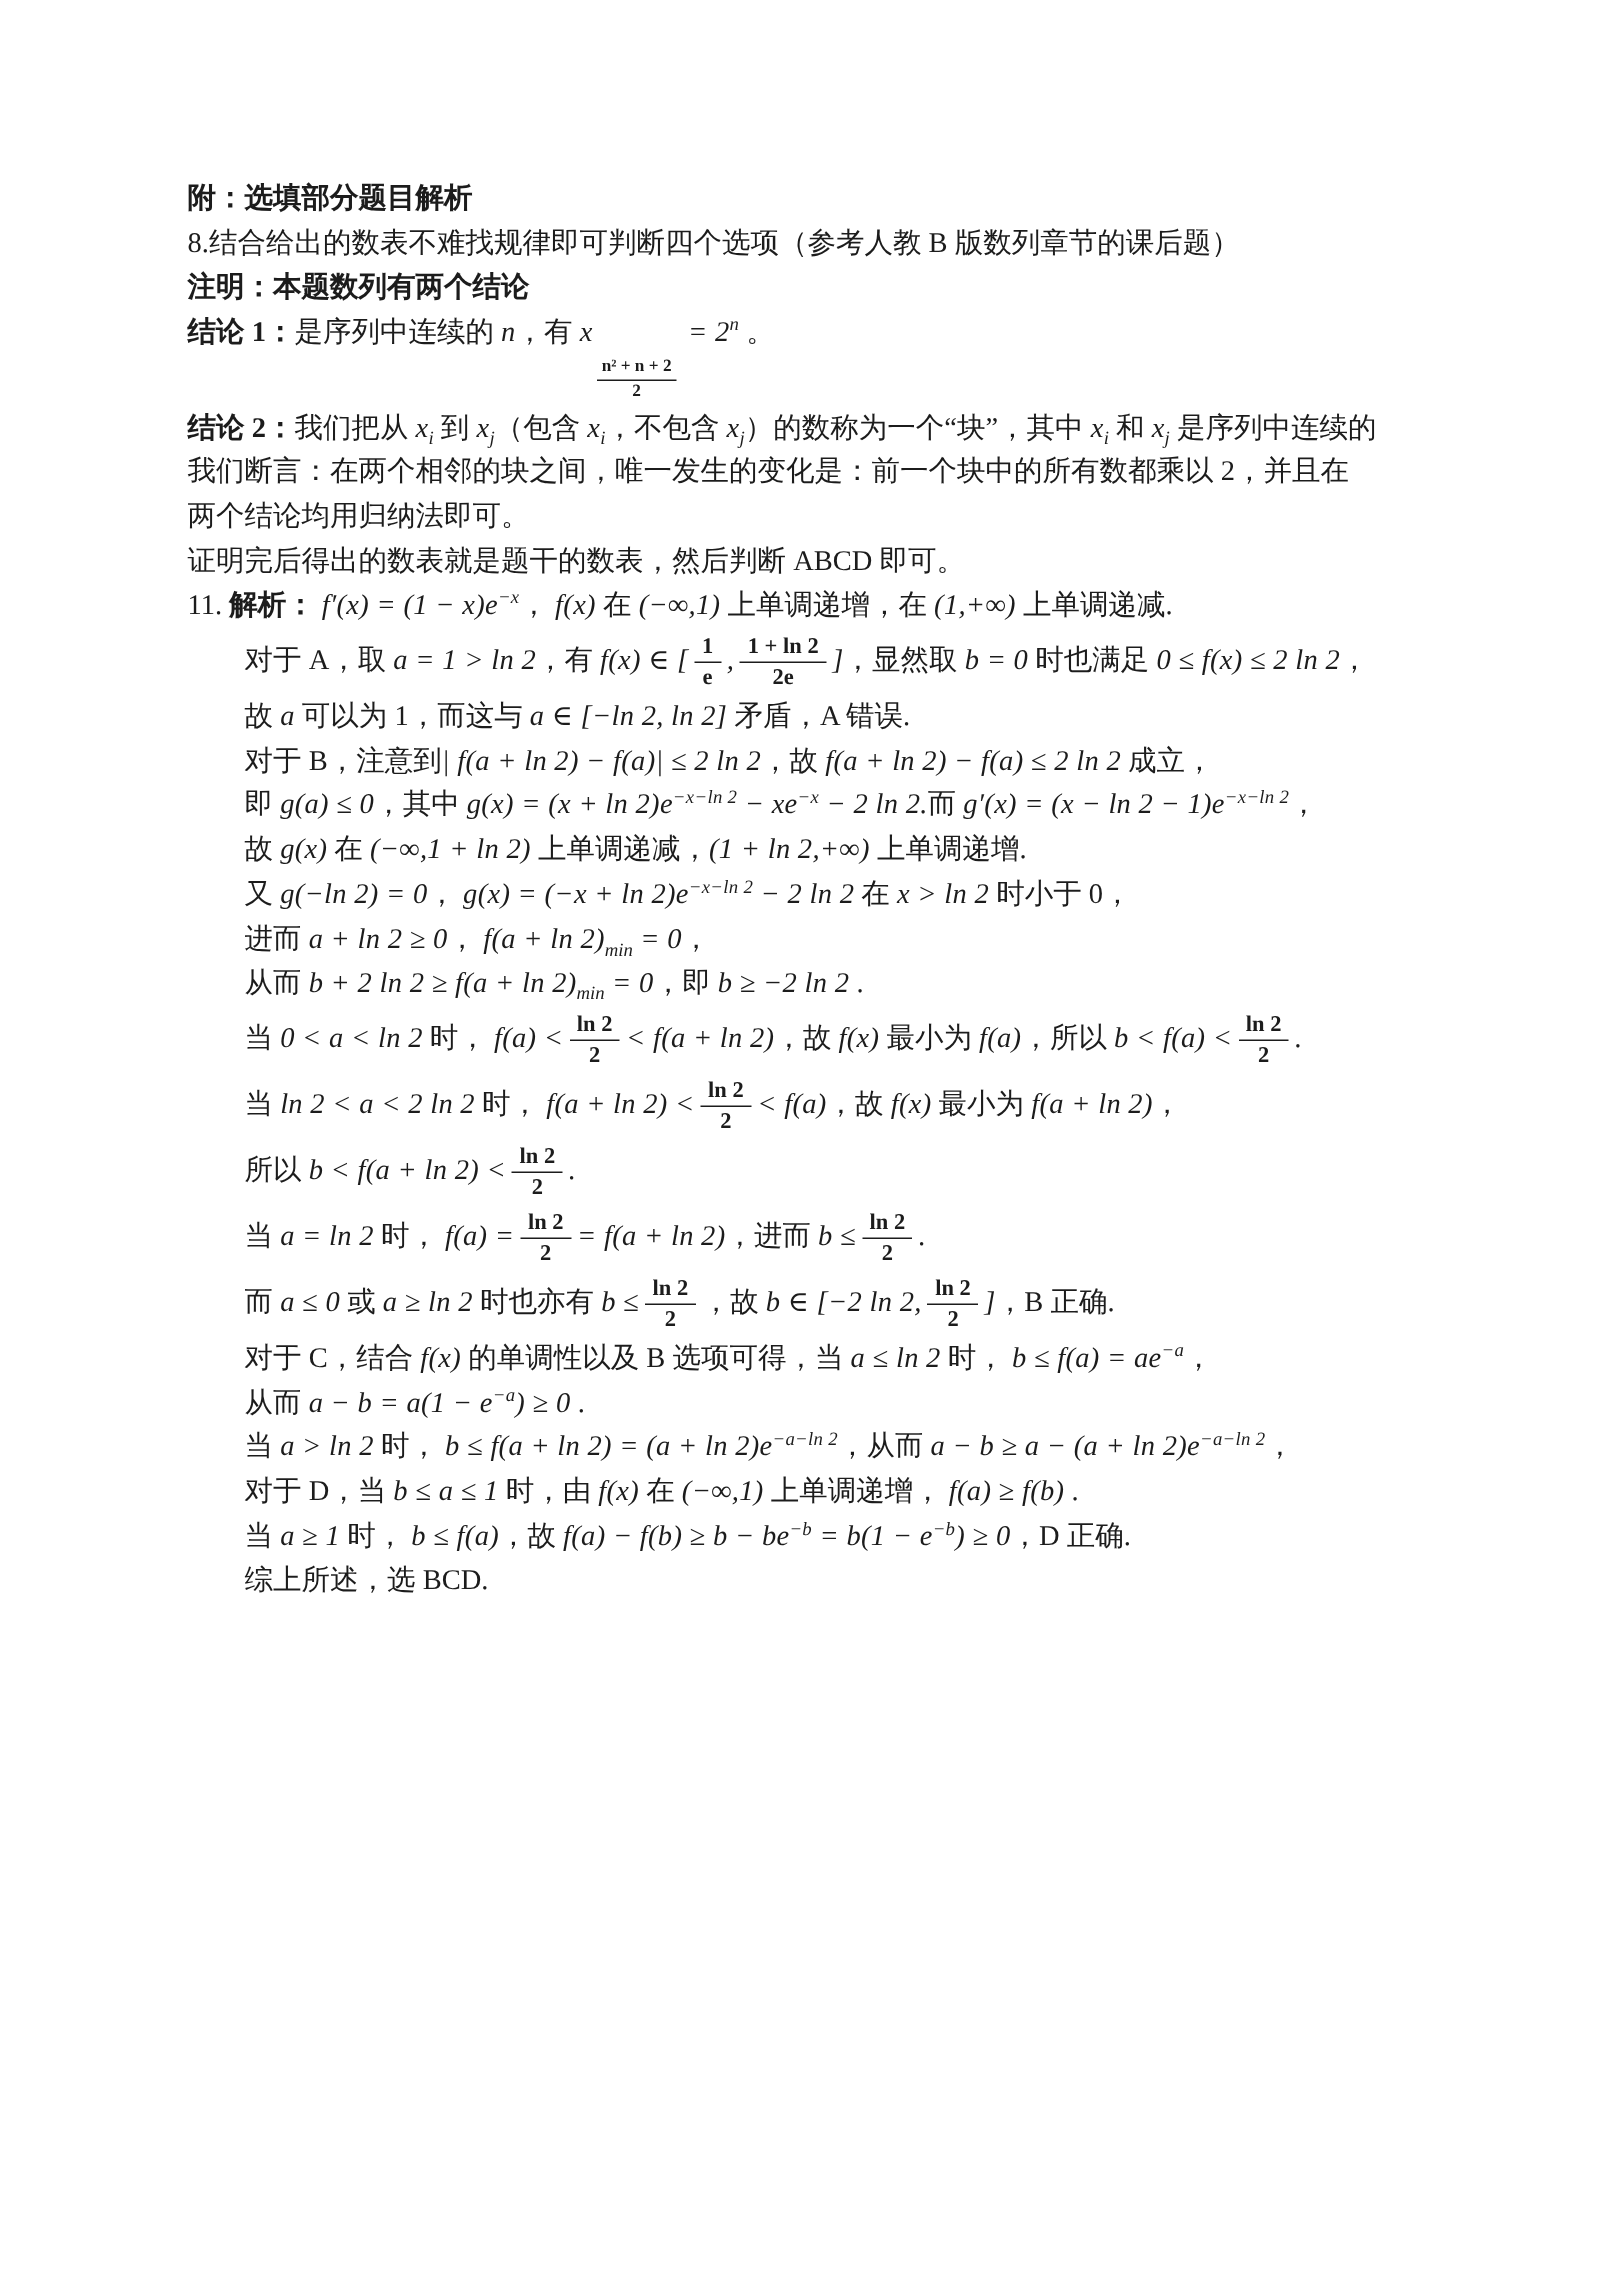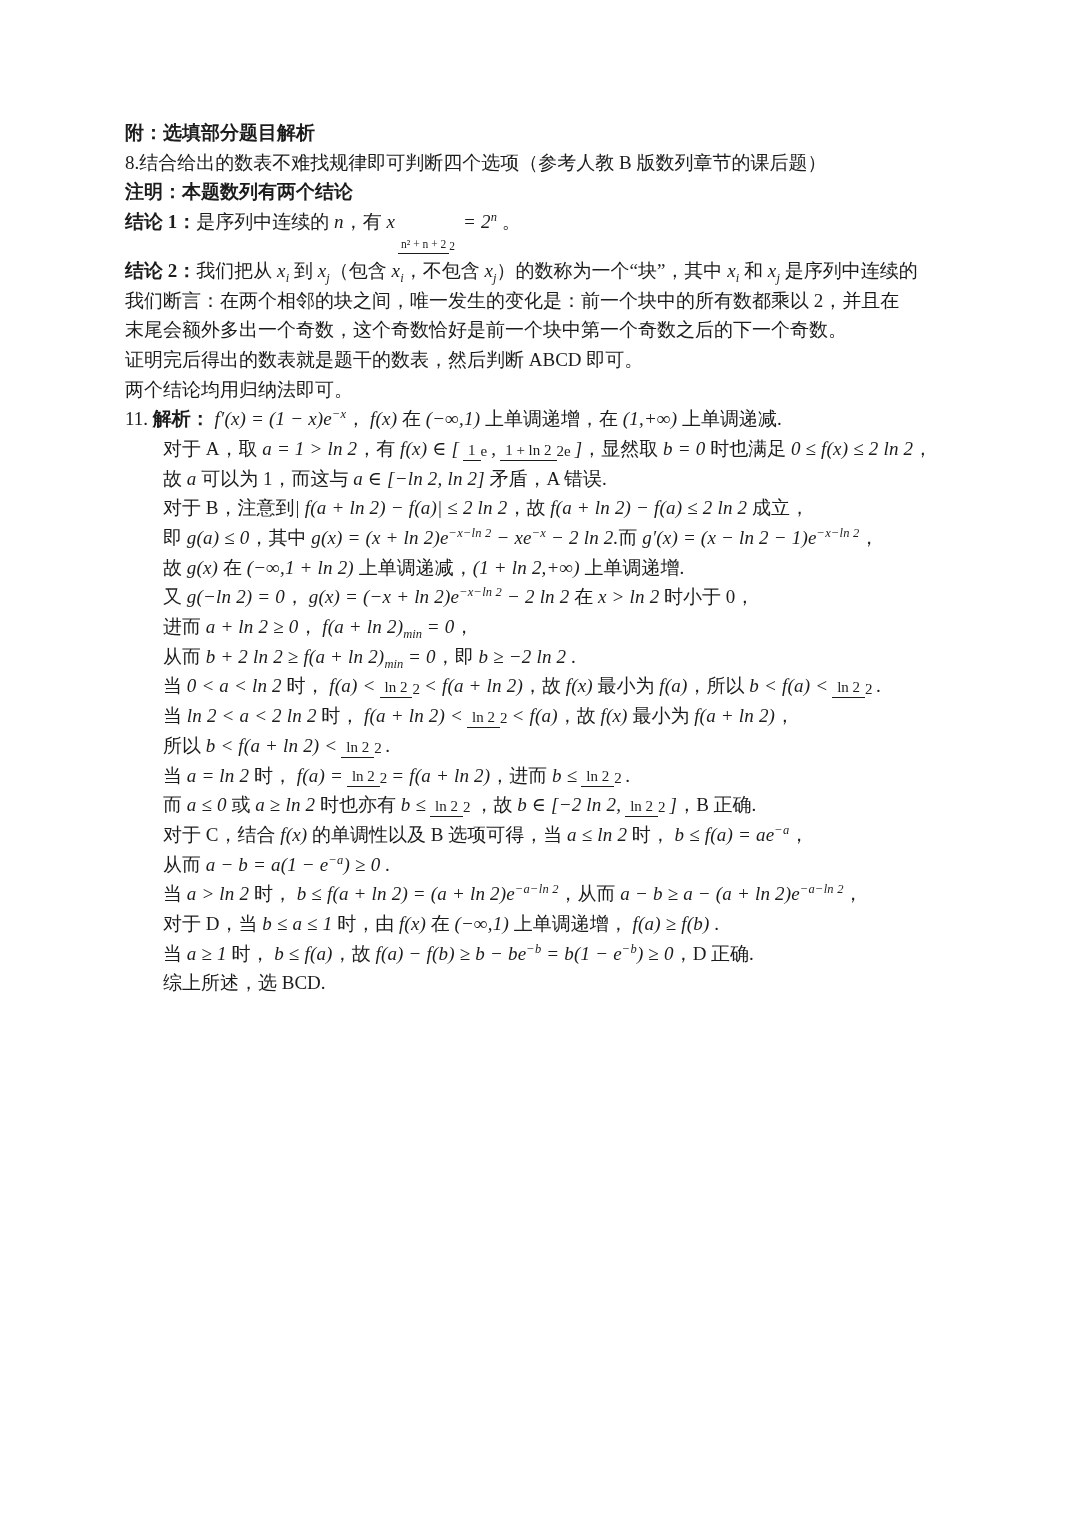--- a/index.html
+++ b/index.html
@@ -41,27 +41,29 @@
     letter-spacing: 0.2px;
   }
   .seg-u {
     font-style: italic;
     font-size: 12.5px;
     position: relative;
     top: 5px;
   }
   .frac {
     display: inline-flex;
+    flex-direction: column;
     align-items: center;
     vertical-align: middle;
     margin: 0 4px;
     font-style: normal;
     font-size: 15px;
     line-height: 1.2;
     text-align: center;
+    font-weight: bold;
   }
   .frac .num {
     border-bottom: 1.4px solid #1c1c1c;
     padding: 0 5px 1px;
   }
   .frac .den {
     padding-top: 1px;
   }
   .subfrac {
     font-size: 11.5px;
@@ -79,23 +81,22 @@
   <div id="doc" style="color: rgb(28, 28, 28);">
       <div class="line"><span class="seg-b">附：选填部分题目解析</span></div>
       <div class="line"><span class="seg-t">8.结合给出的数表不难找规律即可判断四个选项（参考人教 B 版数列章节的课后题）</span></div>
       <div class="line"><span class="seg-b">注明：本题数列有两个结论</span></div>
       <div class="line"><span class="seg-b">结论 1：</span><span class="seg-t">是序列中连续的 </span><span class="seg-m">n</span><span class="seg-t">，有 </span><span class="seg-m">x</span><span class="frac subfrac">
           <span class="num">n² + n + 2</span>
           <span class="den">2</span>
         </span><span class="seg-m"> = 2</span><span class="seg-s">n</span><span class="seg-t"> 。</span></div>
       <div class="line"><span class="seg-b">结论 2：</span><span class="seg-t">我们把从 </span><span class="seg-m">x</span><span class="seg-u">i</span><span class="seg-t"> 到 </span><span class="seg-m">x</span><span class="seg-u">j</span><span class="seg-t">（包含 </span><span class="seg-m">x</span><span class="seg-u">i</span><span class="seg-t">，不包含 </span><span class="seg-m">x</span><span class="seg-u">j</span><span class="seg-t">）的数称为一个“块”，其中 </span><span class="seg-m">x</span><span class="seg-u">i</span><span class="seg-t"> 和 </span><span class="seg-m">x</span><span class="seg-u">j</span><span class="seg-t"> 是序列中连续的</span></div>
       <div class="line"><span class="seg-t">我们断言：在两个相邻的块之间，唯一发生的变化是：前一个块中的所有数都乘以 2，并且在</span></div>
-      <div class="line"><span class="seg-t">末尾会额外多出一个奇数，这个奇数恰好是前一个块中第一个奇数之后的下一个奇数。</span></div>
+      <div class="line"><span class="seg-t">两个结论均用归纳法即可。</span></div>
       <div class="line"><span class="seg-t">证明完后得出的数表就是题干的数表，然后判断 ABCD 即可。</span></div>
-      <div class="line"><span class="seg-t">两个结论均用归纳法即可。</span></div>
       <div class="line"><span class="seg-t">11. </span><span class="seg-b">解析：</span><span class="seg-t">  </span><span class="seg-m">f′(x) = (1 − x)e</span><span class="seg-s">−x</span><span class="seg-t">， </span><span class="seg-m">f(x)</span><span class="seg-t"> 在 </span><span class="seg-m">(−∞,1)</span><span class="seg-t"> 上单调递增，在 </span><span class="seg-m">(1,+∞)</span><span class="seg-t"> 上单调递减.</span></div>
       <div class="line indent"><span class="seg-t">对于 A，取 </span><span class="seg-m">a = 1 &gt; ln 2</span><span class="seg-t">，有 </span><span class="seg-m">f(x) ∈ [</span><span class="frac">
           <span class="num">1</span>
           <span class="den">e</span>
         </span><span class="seg-m">,</span><span class="frac">
           <span class="num">1 + ln 2</span>
           <span class="den">2e</span>
         </span><span class="seg-m">]</span><span class="seg-t">，显然取 </span><span class="seg-m">b = 0</span><span class="seg-t"> 时也满足 </span><span class="seg-m">0 ≤ f(x) ≤ 2 ln 2</span><span class="seg-t">，</span></div>
       <div class="line indent"><span class="seg-t">故 </span><span class="seg-m">a</span><span class="seg-t"> 可以为 1，而这与 </span><span class="seg-m">a ∈ [−ln 2, ln 2]</span><span class="seg-t"> 矛盾，A 错误.</span></div>
       <div class="line indent"><span class="seg-t">对于 B，注意到</span><span class="seg-m">| f(a + ln 2) − f(a)| ≤ 2 ln 2</span><span class="seg-t">，故 </span><span class="seg-m">f(a + ln 2) − f(a) ≤ 2 ln 2</span><span class="seg-t"> 成立，</span></div>

